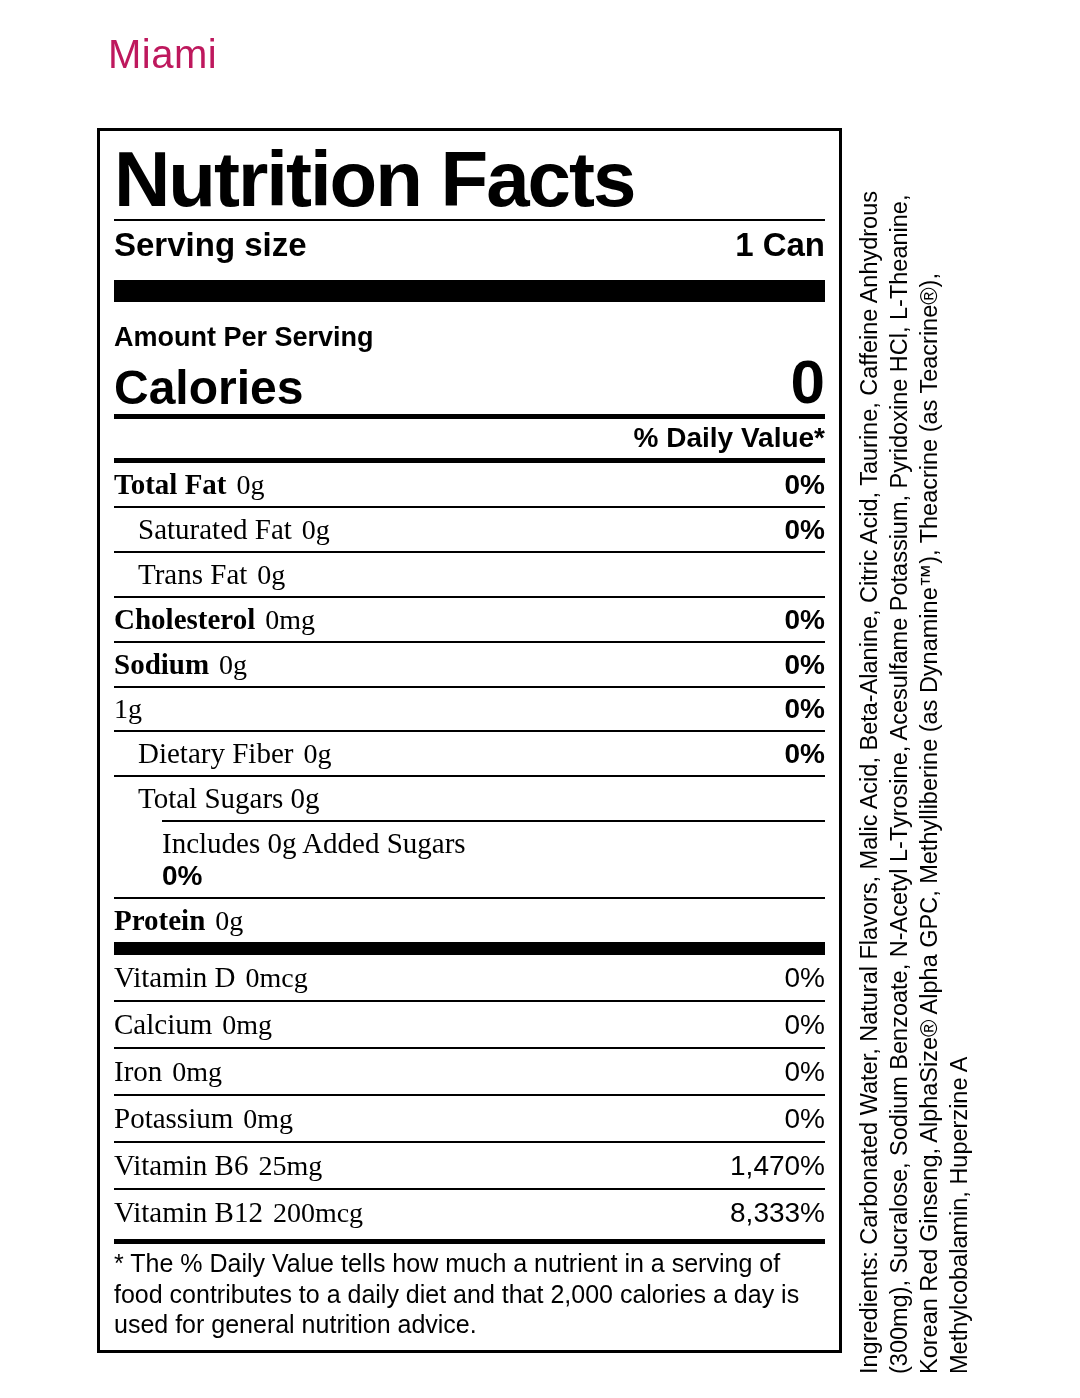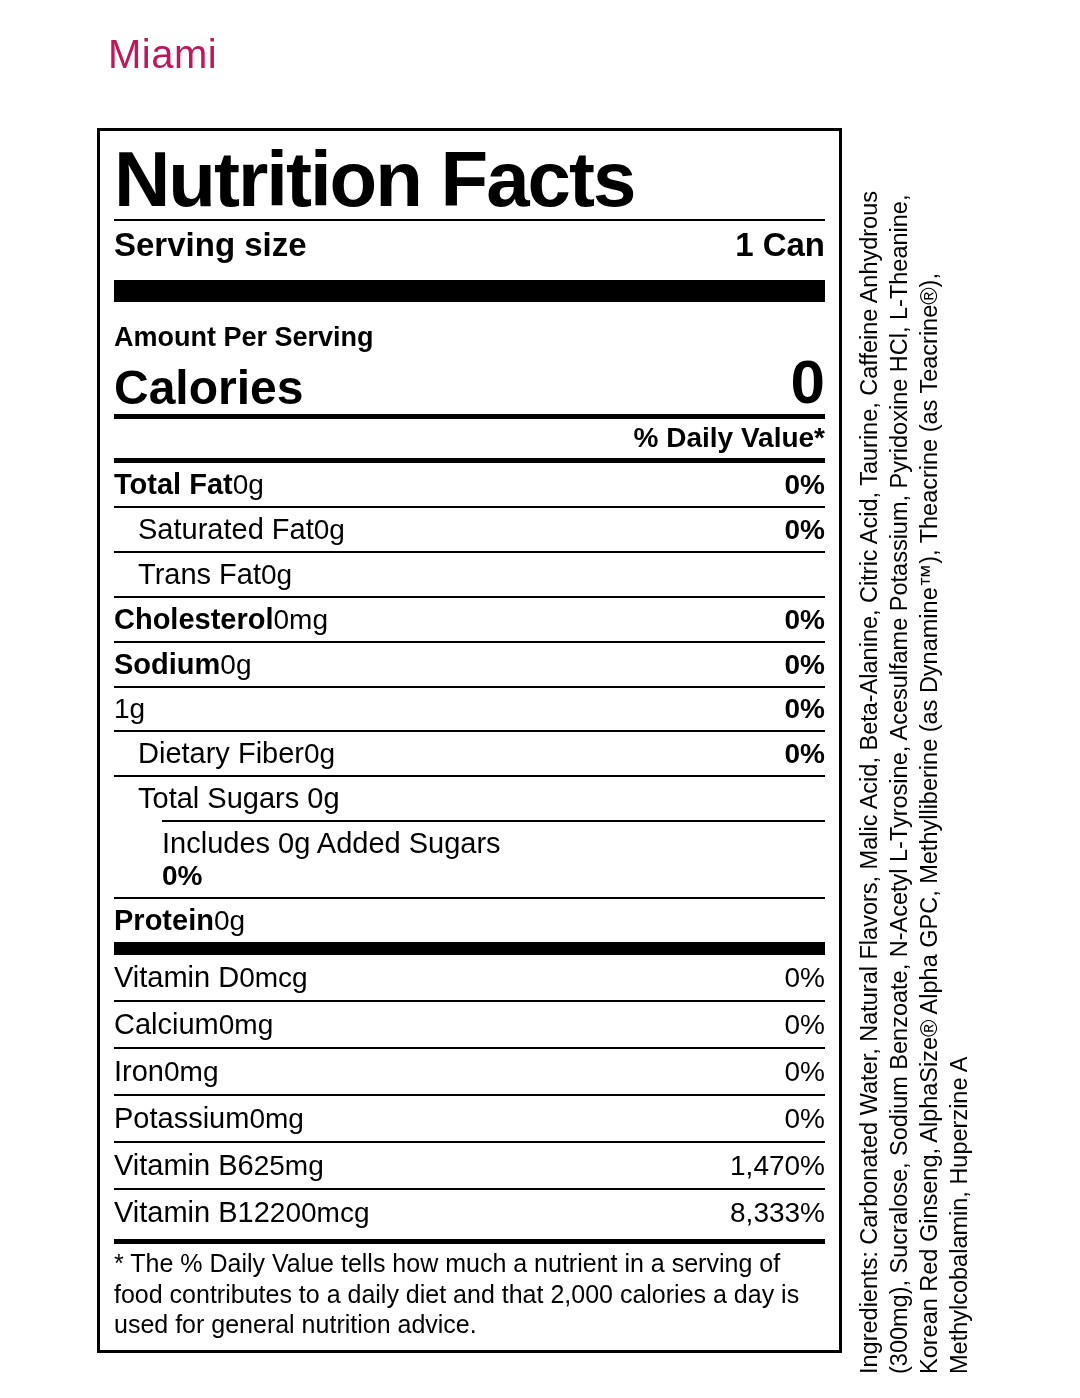--- a/index.html
+++ b/index.html
@@ -59,21 +59,21 @@
   .rule-med  { border-top: 5px solid #000; }
   .rule-thick{ border-top: 22px solid #000; }
   .rule-mid  { border-top: 13px solid #000; }
 
   .row {
     display: flex;
     align-items: baseline;
     justify-content: space-between;
     padding: 4px 0 3px 0;
   }
-  .row .left { display: flex; align-items: baseline; gap: 0; }
+  .row .left { display: flex; align-items: baseline; gap: 10px; font-family: Liberation Serif, serif; }
   .b { font-weight: 700; }
 
   .serving-row {
     font-size: 33px;
     font-weight: 700;
     padding: 5px 0 16px 0;
   }
 
   .amount-label {
     font-size: 27px;

